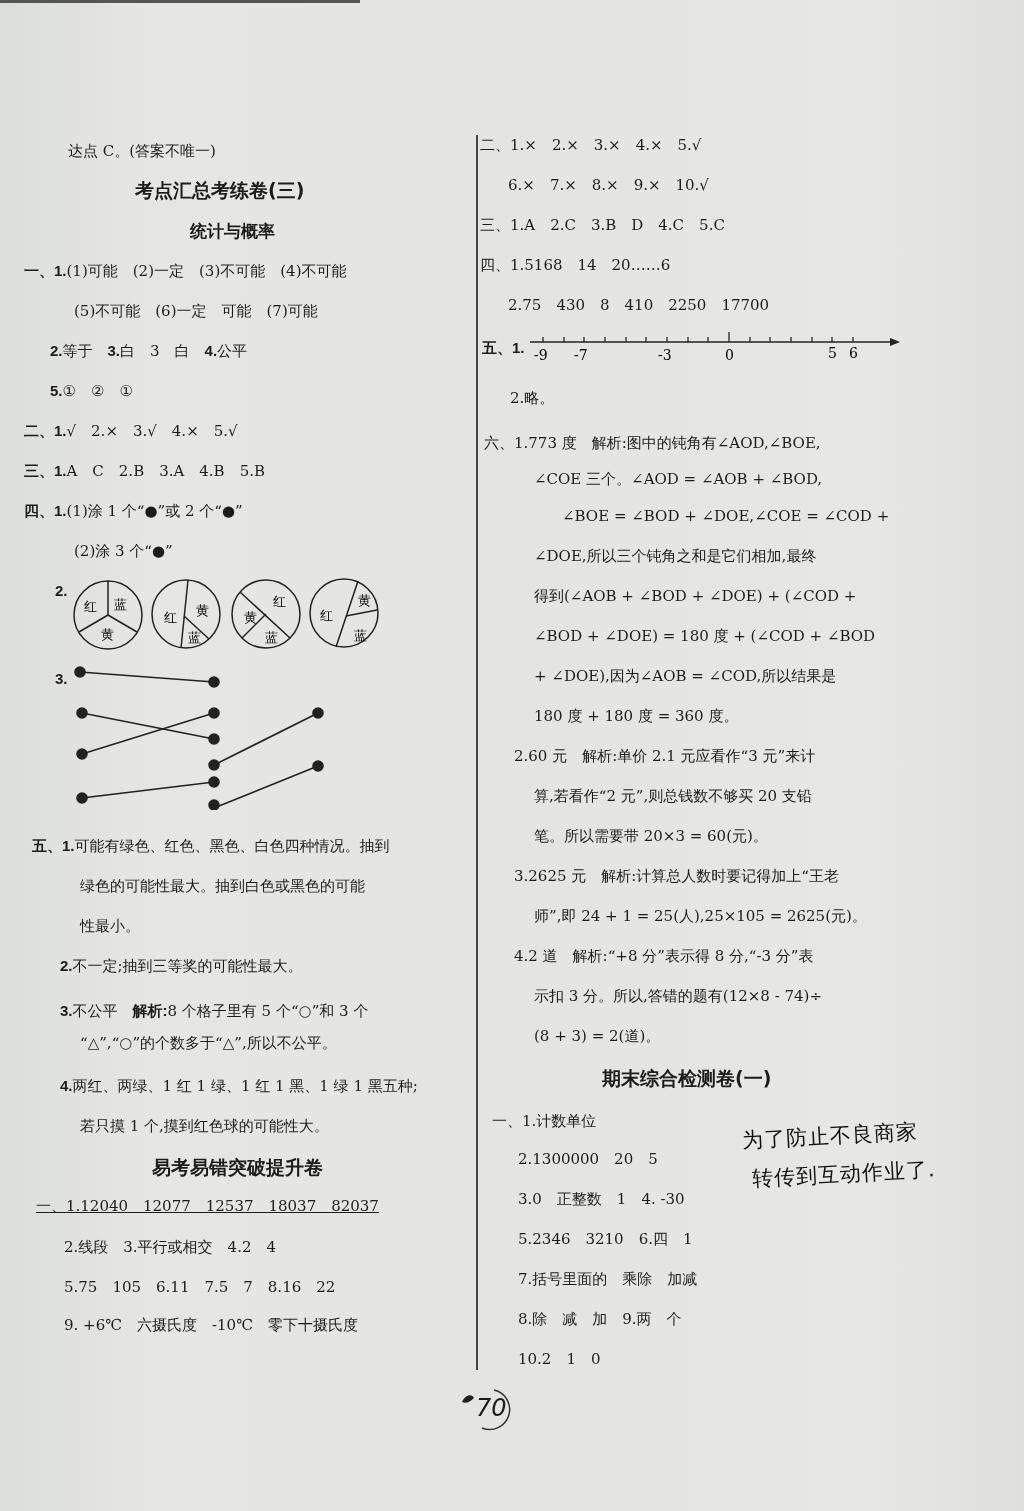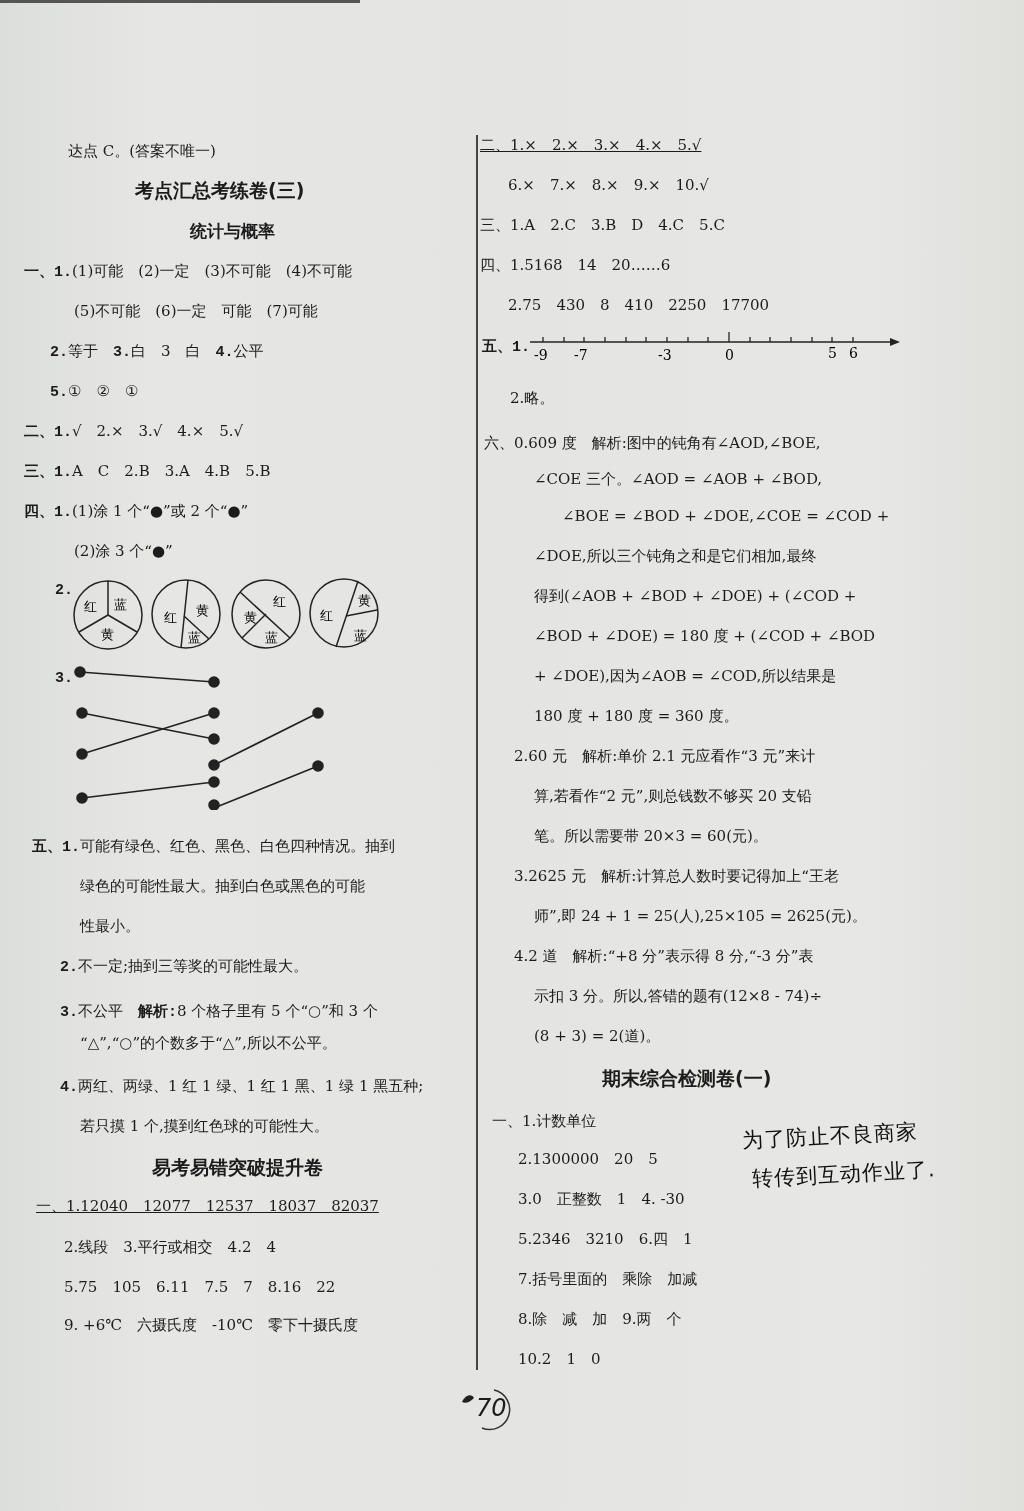--- a/index.html
+++ b/index.html
@@ -9,21 +9,21 @@
     font-family: "DejaVu Serif", "Liberation Serif", serif;
     color: #1c1c1c;
   }
   .page {
     position: absolute; left: 0; top: 0; width: 1024px; height: 1511px;
     background: linear-gradient(90deg, #dcdedb 0%, #e6e7e4 15%, #e4e5e2 50%, #e7e8e5 85%, #dfe0dc 100%);
   }
   .topstrip { position: absolute; left: 0; top: 0; width: 360px; height: 3px; background: #555; }
   .col-divider { position: absolute; left: 476px; top: 135px; width: 2px; height: 1235px; background: #444; }
   .line { position: absolute; font-size: 15px; white-space: nowrap; line-height: 22px; }
-  .b { font-weight: bold; font-family: Liberation Mono, monospace; }
+  .b { font-weight: bold; font-family: Liberation Sans, sans-serif; }
   .title { position: absolute; font-size: 19px; font-weight: bold; font-family: "DejaVu Sans", "Liberation Sans", sans-serif; white-space: nowrap; }
   .subtitle { position: absolute; font-size: 17px; font-weight: bold; font-family: "DejaVu Sans", "Liberation Sans", sans-serif; white-space: nowrap; }
   .pie { position: absolute; }
   .handwrite {
     position: absolute; font-family: "DejaVu Sans", sans-serif; font-size: 21px;
     transform: rotate(-3deg); color: #111; white-space: nowrap; letter-spacing: 1px;
   }
   .pagenum { position: absolute; left: 458px; top: 1388px; width: 60px; height: 44px; }
   .pagenum span { position: absolute; left: 18px; top: 6px; font-size: 24px; font-style: italic; font-family: "DejaVu Sans", sans-serif; }
   svg text { font-family: "DejaVu Serif", serif; }
@@ -120,21 +120,21 @@
   <div class="line" style="left:80px;top:1032px;"><span>“△”,“○”的个数多于“△”,所以不公平。</span></div>
   <div class="line" style="left:60px;top:1075px;"><span class="b">4.</span><span>两红、两绿、1 红 1 绿、1 红 1 黑、1 绿 1 黑五种;</span></div>
   <div class="line" style="left:80px;top:1115px;"><span>若只摸 1 个,摸到红色球的可能性大。</span></div>
 
   <div class="title" style="left:152px;top:1155px;">易考易错突破提升卷</div>
   <div class="line" style="left:36px;top:1195px;text-decoration:underline;">一、1.12040　12077　12537　18037　82037</div>
   <div class="line" style="left:64px;top:1236px;">2.线段　3.平行或相交　4.2　4</div>
   <div class="line" style="left:64px;top:1276px;">5.75　105　6.11　7.5　7　8.16　22</div>
   <div class="line" style="left:64px;top:1314px;">9. +6℃　六摄氏度　-10℃　零下十摄氏度</div>
 
-  <div class="line" style="left:480px;top:134px;text-decoration:underline;">二、1.×　2.×　3.×　4.×　5.√</div>
+  <div class="line" style="left:480px;top:134px;">二、1.×　2.×　3.×　4.×　5.√</div>
   <div class="line" style="left:508px;top:174px;">6.×　7.×　8.×　9.×　10.√</div>
   <div class="line" style="left:480px;top:214px;">三、1.A　2.C　3.B　D　4.C　5.C</div>
   <div class="line" style="left:480px;top:254px;">四、1.5168　14　20……6</div>
   <div class="line" style="left:508px;top:294px;">2.75　430　8　410　2250　17700</div>
 
   <div class="line b" style="left:482px;top:337px;">五、1.</div>
   <svg style="position:absolute;left:528px;top:328px;" width="380" height="36" viewBox="0 0 380 36">
     <line x1="2" y1="14" x2="368" y2="14" stroke="#222" stroke-width="1.5"></line>
     <polygon points="372,14 362,10 362,18" fill="#222"></polygon>
     <g stroke="#222" stroke-width="1.3">
@@ -157,21 +157,21 @@
     </g>
     <text x="6" y="32" font-size="14">-9</text>
     <text x="46" y="32" font-size="14">-7</text>
     <text x="130" y="32" font-size="14">-3</text>
     <text x="197" y="32" font-size="14">0</text>
     <text x="300" y="30" font-size="14">5</text>
     <text x="321" y="30" font-size="14">6</text>
   </svg>
   <div class="line" style="left:510px;top:387px;">2.略。</div>
 
-  <div class="line" style="left:484px;top:432px;">六、0.609 度　解析:图中的钝角有∠AOD,∠BOE,</div>
+  <div class="line" style="left:484px;top:432px;">六、1.773 度　解析:图中的钝角有∠AOD,∠BOE,</div>
   <div class="line" style="left:534px;top:468px;">∠COE 三个。∠AOD = ∠AOB + ∠BOD,</div>
   <div class="line" style="left:534px;top:505px;margin-left:28px;">∠BOE = ∠BOD + ∠DOE,∠COE = ∠COD +</div>
   <div class="line" style="left:534px;top:545px;">∠DOE,所以三个钝角之和是它们相加,最终</div>
   <div class="line" style="left:534px;top:585px;">得到(∠AOB + ∠BOD + ∠DOE) + (∠COD +</div>
   <div class="line" style="left:534px;top:625px;">∠BOD + ∠DOE) = 180 度 + (∠COD + ∠BOD</div>
   <div class="line" style="left:534px;top:665px;">+ ∠DOE),因为∠AOB = ∠COD,所以结果是</div>
   <div class="line" style="left:534px;top:705px;">180 度 + 180 度 = 360 度。</div>
   <div class="line" style="left:514px;top:745px;">2.60 元　解析:单价 2.1 元应看作“3 元”来计</div>
   <div class="line" style="left:534px;top:785px;">算,若看作“2 元”,则总钱数不够买 20 支铅</div>
   <div class="line" style="left:534px;top:825px;">笔。所以需要带 20×3 = 60(元)。</div>

